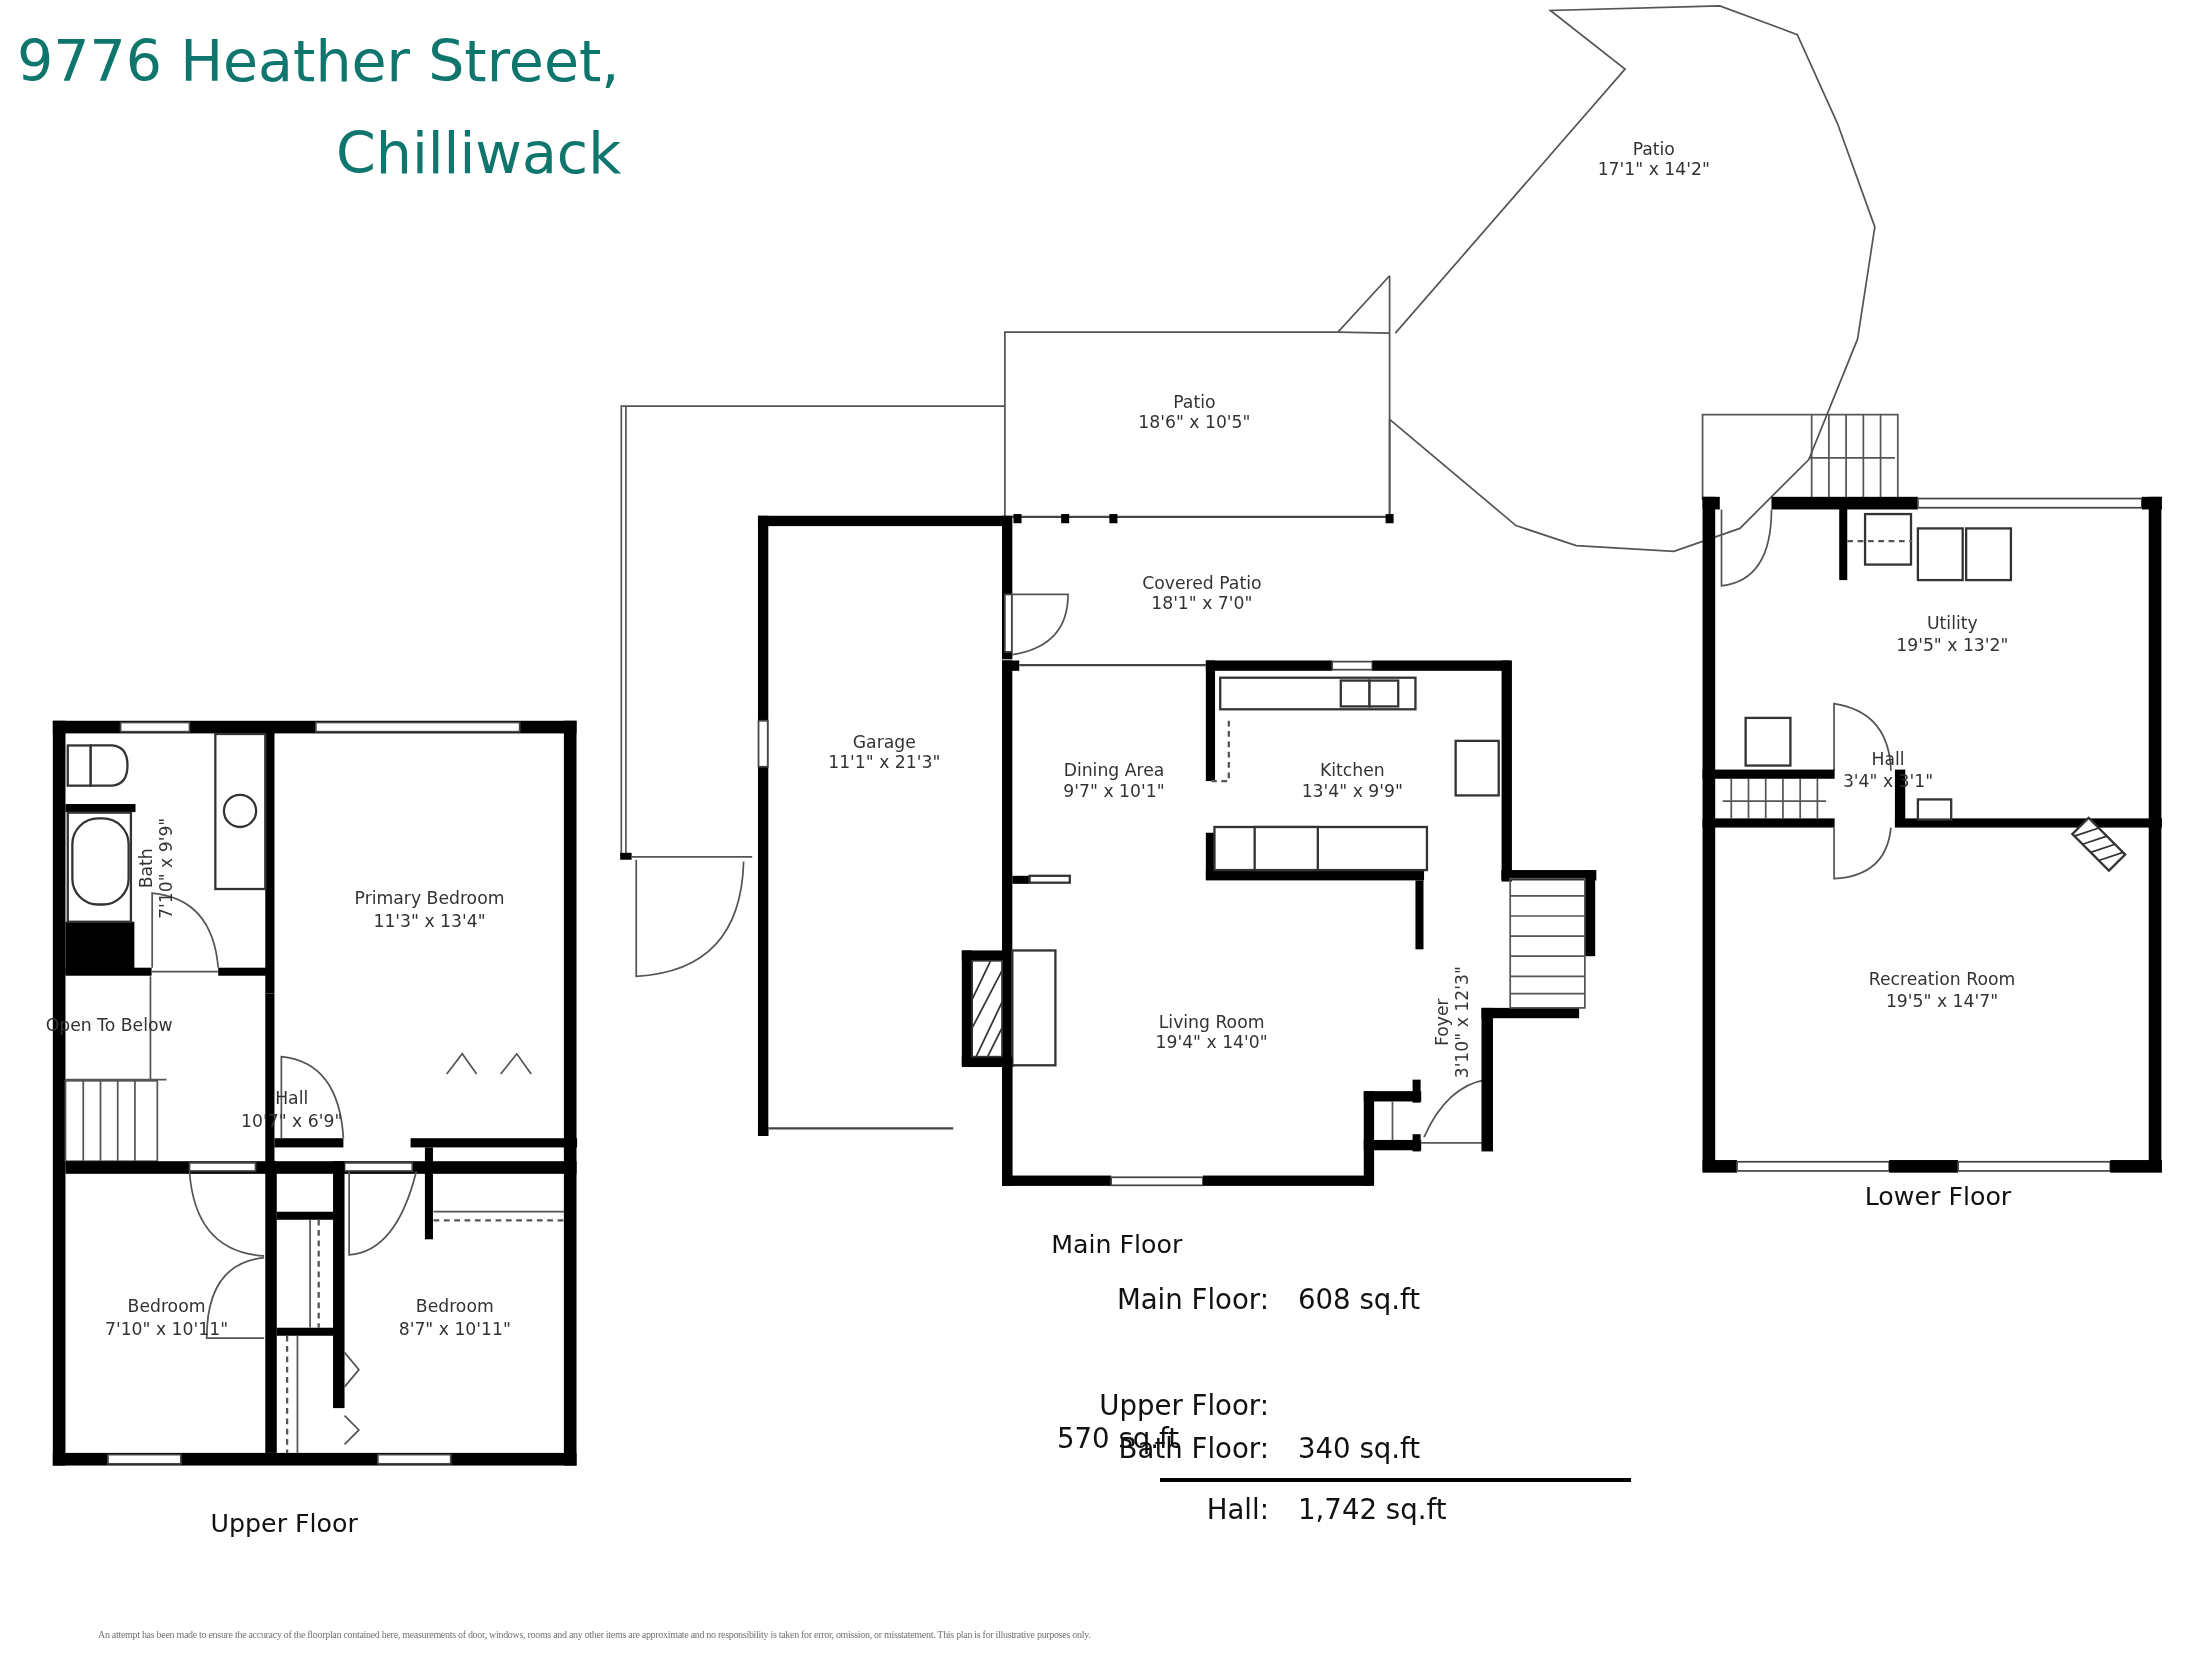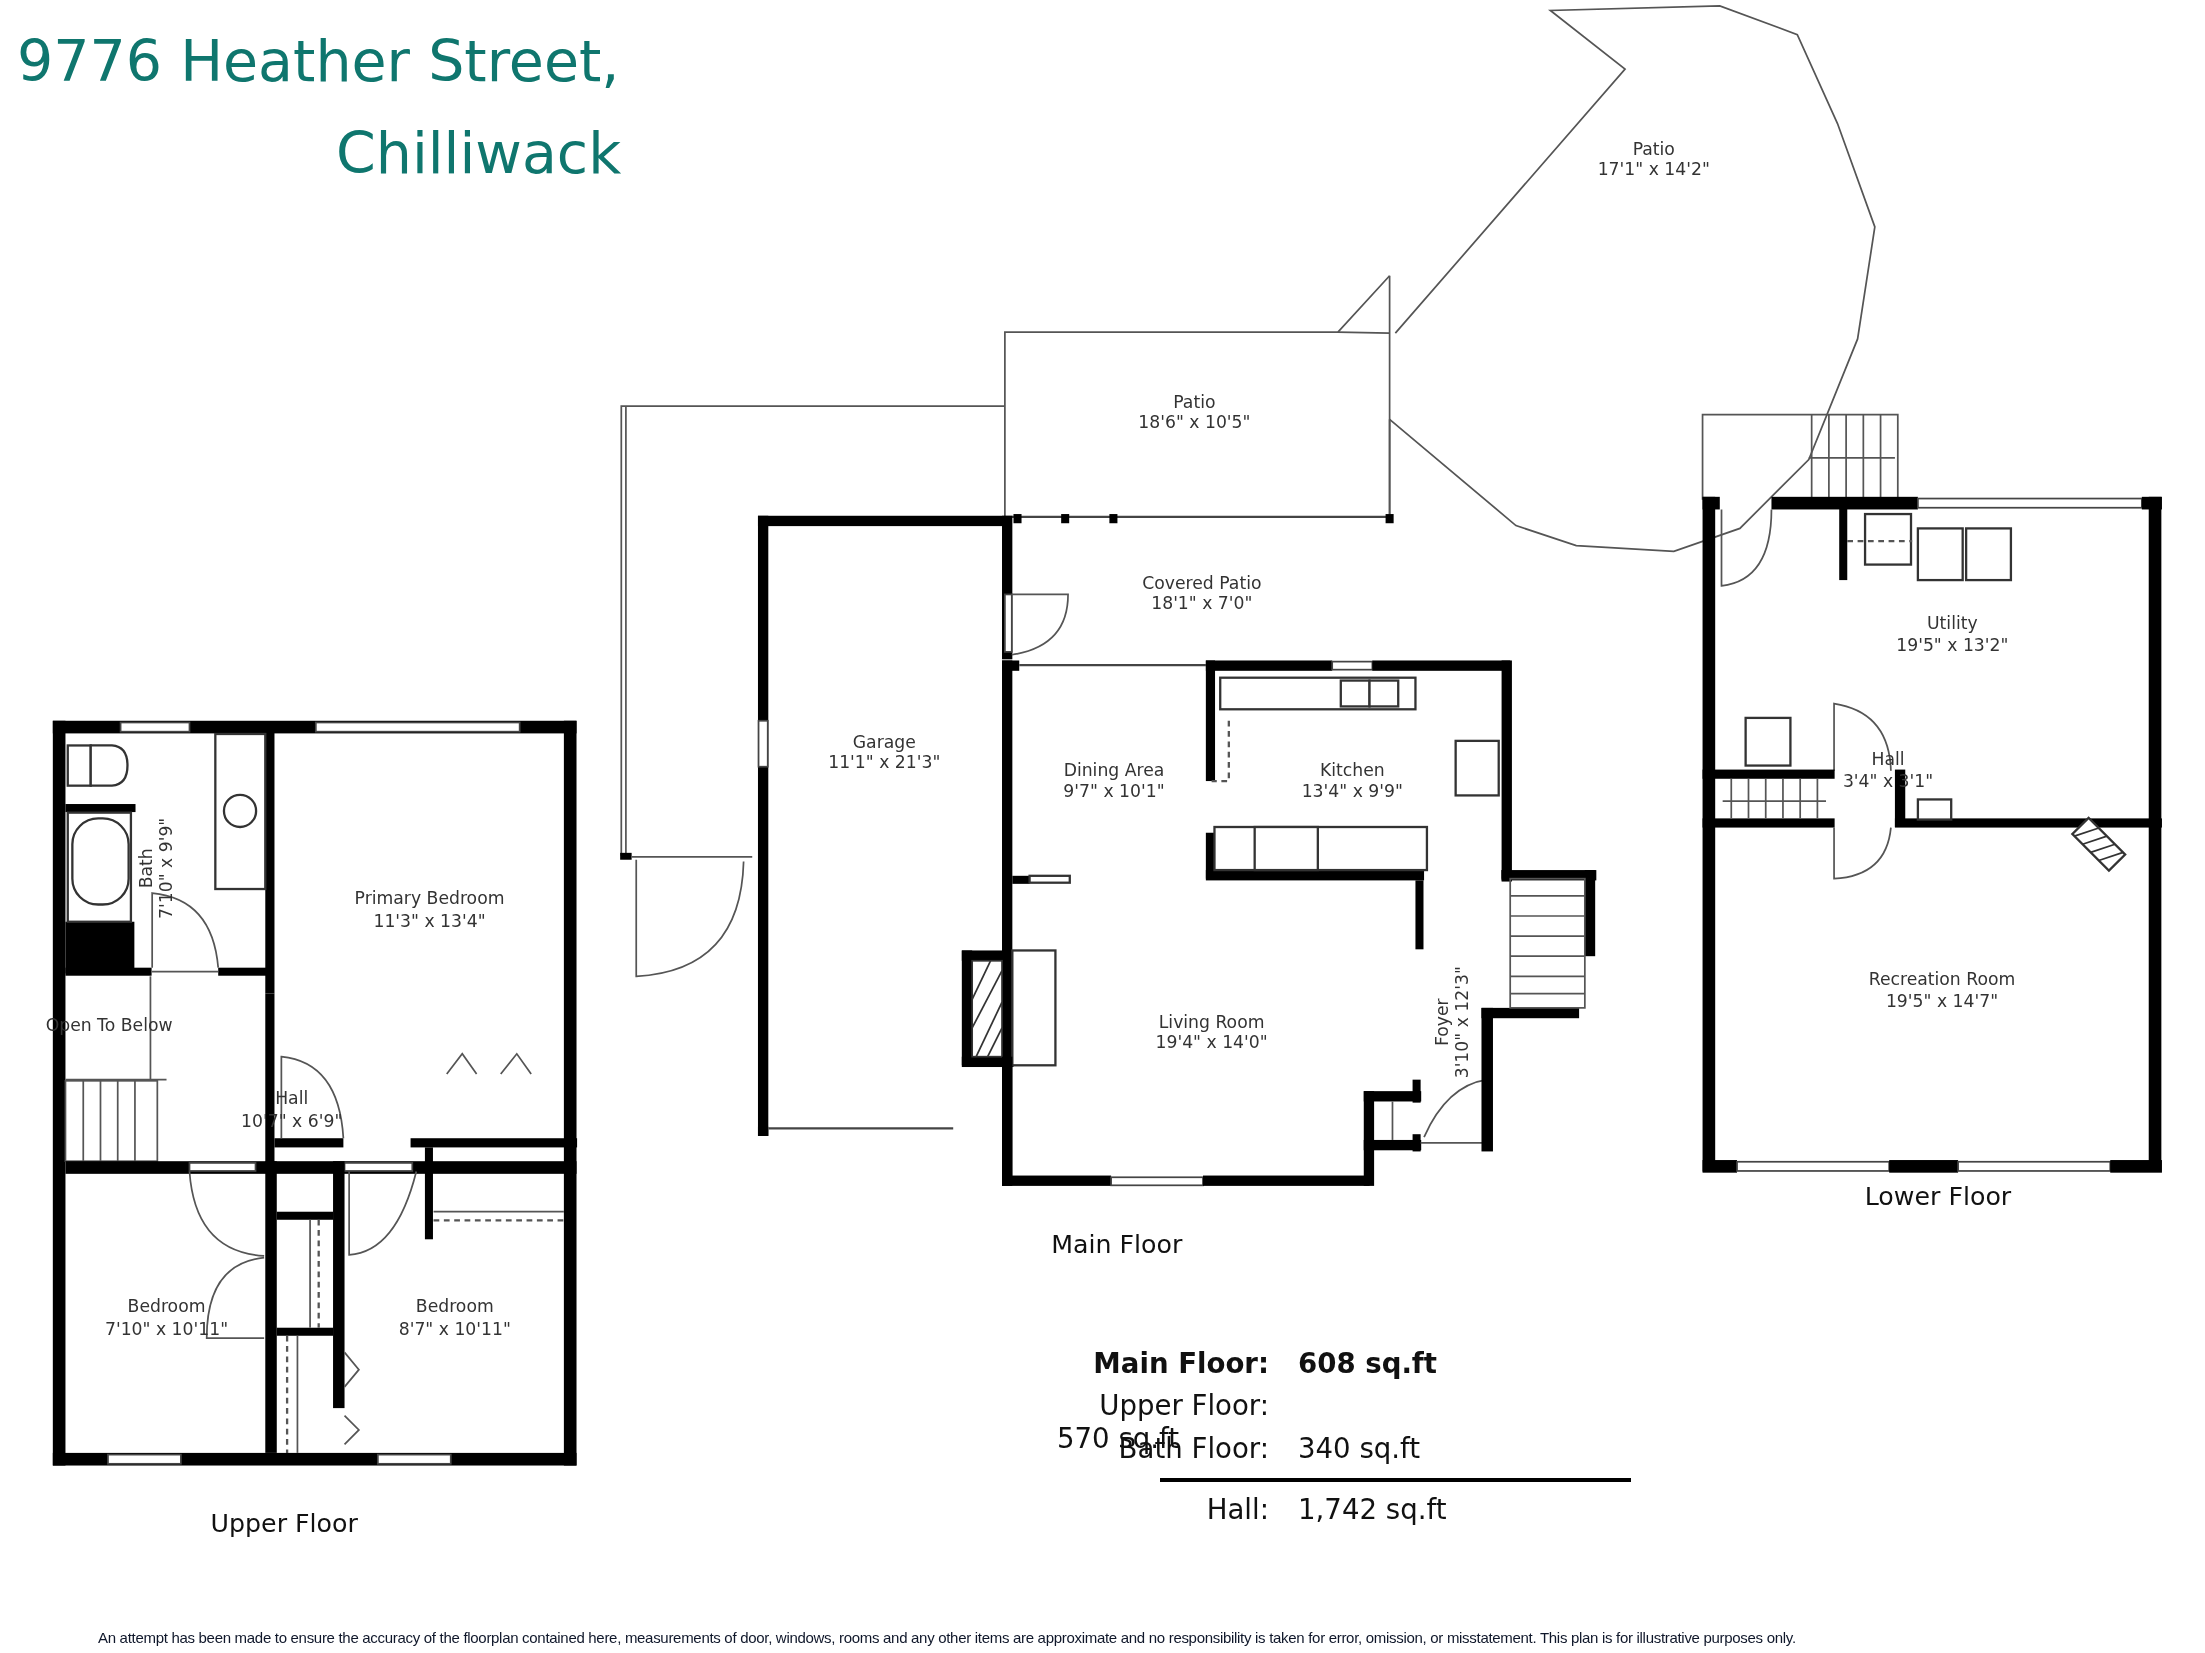--- a/index.html
+++ b/index.html
@@ -17,21 +17,21 @@
   .room-dim  { font-family:"DejaVu Sans", sans-serif; font-size:30px; fill:#333; text-anchor:middle; }
   .floor-label { font-family:"DejaVu Sans", sans-serif; font-size:44px; fill:#111; text-anchor:middle; }
   .title { position:absolute; font-family:"DejaVu Sans", sans-serif; font-size:57px; color:#0f766e; white-space:nowrap; line-height:1; }
   #title-line1 { left:17px; top:33px; }
   #title-line2 { left:336px; top:125px; }
   .summary { position:absolute; font-family:"DejaVu Sans", sans-serif; font-size:27.6px; color:#111; }
   .summary-row { position:absolute; white-space:nowrap; display:flex; }
   .summary-row .lbl { text-align:right; width:241px; display:inline-block; }
   .summary-row .val { display:inline-block; margin-left:29px; }
   .summary-rule { position:absolute; left:1160px; top:1478px; width:471px; height:4px; background:#000; }
-  .disclaimer { position:absolute; left:98px; top:1629px; font-family:Liberation Sans, sans-serif; font-size:15px; color:#0f172a; white-space:nowrap; letter-spacing:-0.3px; }
+  .disclaimer { position:absolute; left:98px; top:1629px; font-family:Liberation Serif, serif; font-size:10px; color:#737373; white-space:nowrap; letter-spacing:-0.3px; }
 </style>
 </head>
 <body>
 
 <div class="title" id="title-line1">9776 Heather Street,</div>
 <div class="title" id="title-line2">Chilliwack</div>
 
 <svg id="plan" viewBox="0 0 3840 2880" xmlns="http://www.w3.org/2000/svg">
 
   <g>
@@ -305,21 +305,21 @@
     <text class="room-dim" x="3400" y="1134">19'5" x 13'2"</text>
     <text class="room-name" x="3288" y="1332">Hall</text>
     <text class="room-dim" x="3288" y="1370">3'4" x 3'1"</text>
     <text class="room-name" x="3382" y="1716">Recreation Room</text>
     <text class="room-dim" x="3382" y="1754">19'5" x 14'7"</text>
     <text class="floor-label" x="3375" y="2098">Lower Floor</text>
   </g>
 </svg>
 
 <div class="summary">
-  <div class="summary-row" style="left:1028px; top:1347px;font-weight:bold;">
+  <div class="summary-row" style="left:1028px; top:1283px;">
     <span class="lbl">Main Floor:</span>
     <span class="val">608 sq.ft</span>
   </div>
   <div class="summary-row" style="left:1028px; top:1389px;flex-direction:column;">
     <span class="lbl">Upper Floor:</span>
     <span class="val">570 sq.ft</span>
   </div>
   <div class="summary-row" style="left:1028px; top:1432px;">
     <span class="lbl">Bath Floor:</span>
     <span class="val">340 sq.ft</span>

